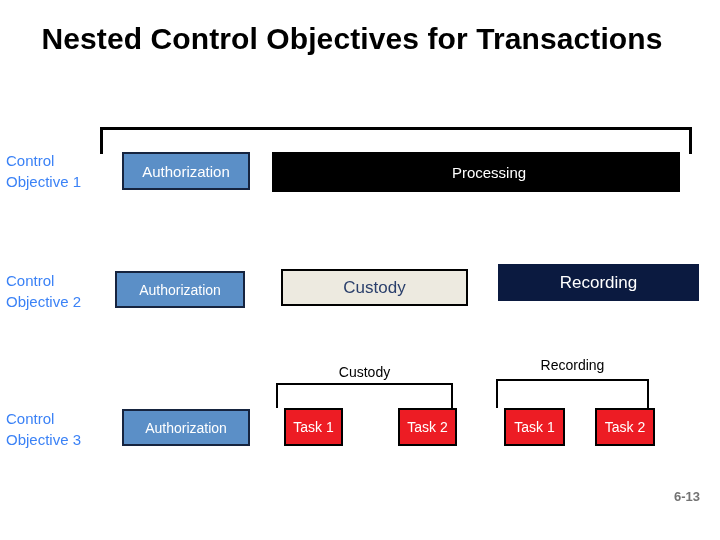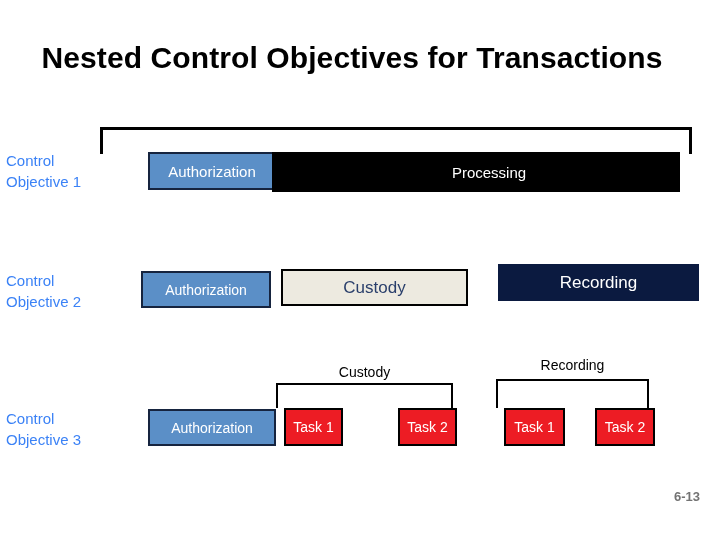--- a/index.html
+++ b/index.html
@@ -29,21 +29,20 @@
     left: 0;
     top: 22px;
     width: 704px;
     text-align: center;
     font-size: 30px;
     font-weight: bold;
     letter-spacing: 0.1px;
     color: #000000;
     font-family: "Liberation Sans", sans-serif;
     white-space: nowrap;
-    margin-top: 19px;
   }
 
   
   .row-label {
     position: absolute;
     font-size: 15px;
     line-height: 21px;
     color: #3b82f6;
     font-family: "Liberation Sans", sans-serif;
     white-space: pre-line;
@@ -63,21 +62,20 @@
     text-align: center;
     font-family: "Liberation Sans", sans-serif;
     white-space: nowrap;
     overflow: hidden;
   }
 
   .box-auth {
     background: #5b8fc7;
     border: 2px solid #16243f;
     color: #ffffff;
-    margin-left: 26px;
   }
   .box-processing {
     background: #000000;
     border: 0;
     color: #ffffff;
     padding-left: 26px;
   }
   .box-custody {
     background: #edeae0;
     border: 2px solid #000000;

